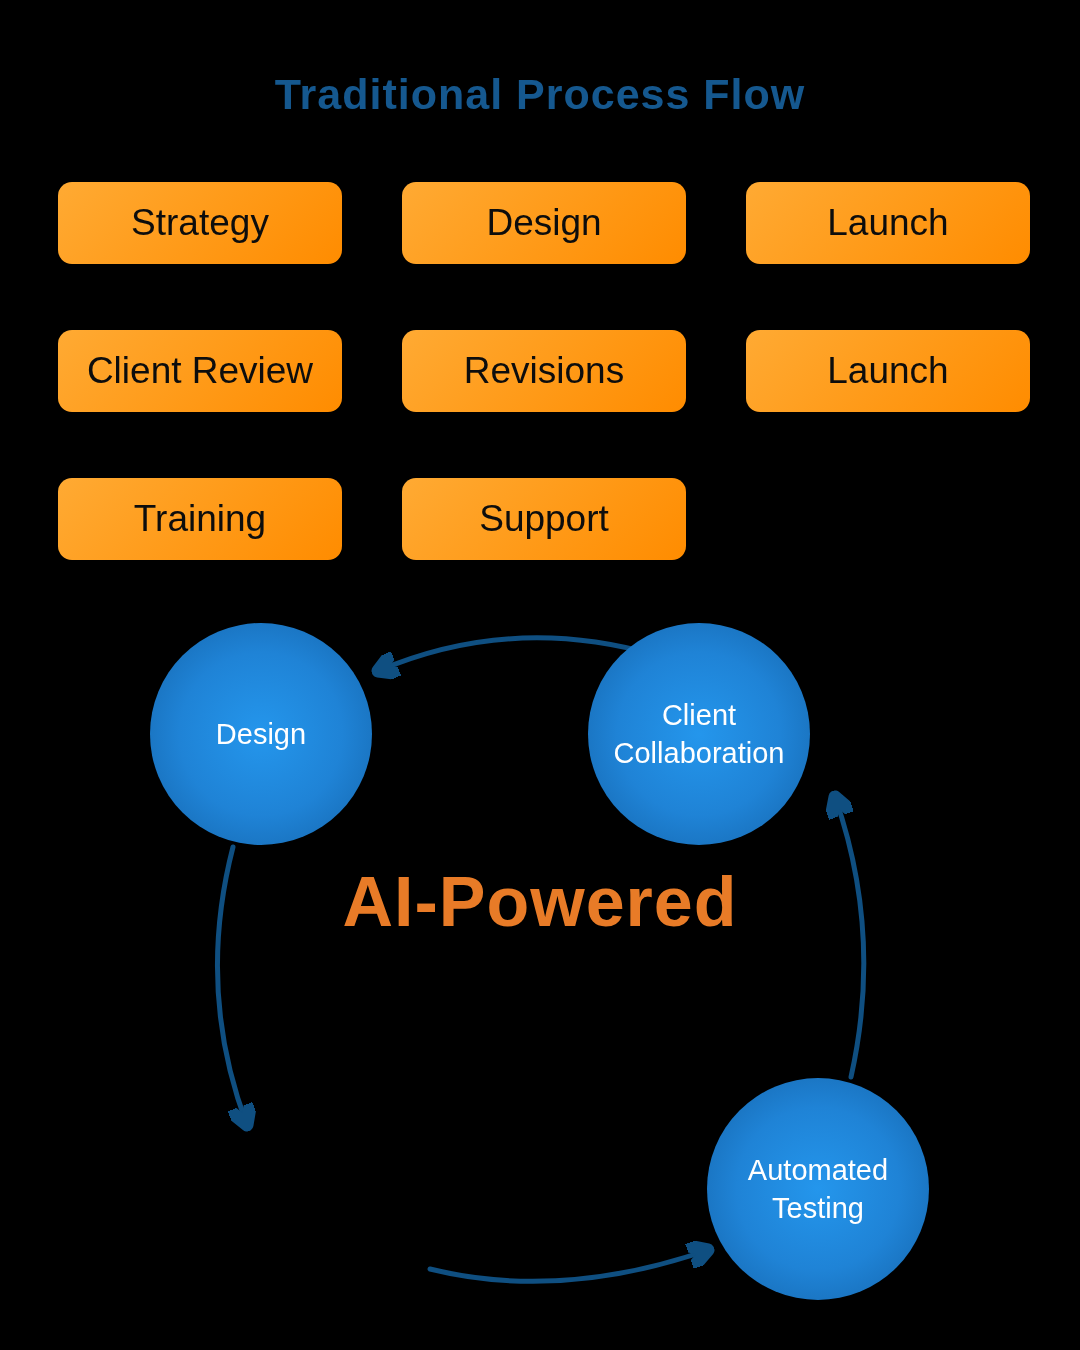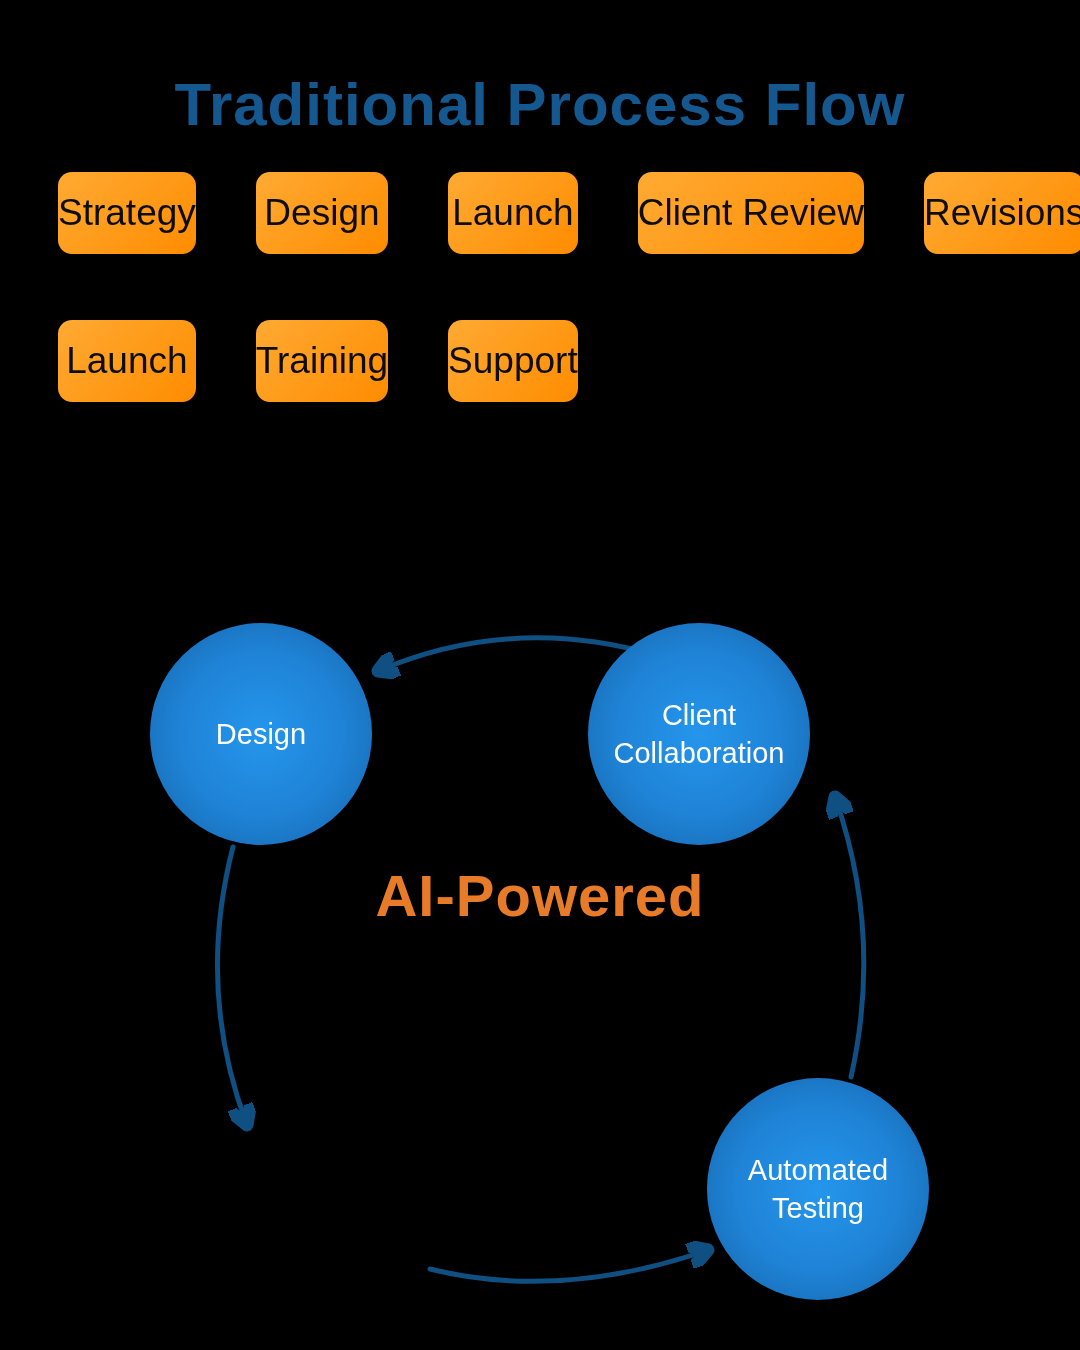--- a/index.html
+++ b/index.html
@@ -6,26 +6,26 @@
   #canvas{
     position:relative;
     width:1080px;height:1350px;
     background:var(--bg,#000);
     overflow:hidden;
     font-family:"Liberation Sans", sans-serif;
   }
   .main-title{
     position:absolute;top:70px;left:0;width:100%;
     text-align:center;
-    font-size:60px;font-weight:700;letter-spacing:1px;
+    font-size:43px;font-weight:700;letter-spacing:1px;
     color:var(--title-blue,#15588f);
   }
   .steps-grid{
-    position:absolute;left:58px;top:172px;width:972px;
-    display:grid;grid-template-columns:repeat(5,1fr);
+    position:absolute;left:58px;top:182px;width:972px;
+    display:grid;grid-template-columns:repeat(3,1fr);
     gap:66px 60px;
   }
   .step-box{
     height:82px;border-radius:14px;
     background:linear-gradient(135deg,var(--box-grad-a,#ffaa33),var(--box-grad-b,#ff8c00));
     display:flex;align-items:center;justify-content:center;
     font-size:37px;font-weight:500;
     color:var(--box-text,#0d0d0d);
     white-space:nowrap;
   }
@@ -42,21 +42,21 @@
       var(--circle-grad-b,#1463a9) 100%);
     color:var(--circle-text,#fff);
     display:flex;align-items:center;justify-content:center;
     text-align:center;
     font-size:29px;font-weight:500;line-height:1.32;
     padding:0 16px;box-sizing:border-box;
   }
   .ai-title-line{
     position:absolute;left:0;width:100%;
     text-align:center;
-    font-size:58px;font-weight:700;letter-spacing:1px;
+    font-size:70px;font-weight:700;letter-spacing:1px;
     color:var(--ai-title,#e87b27);
   }
   #ai-line1{top:862px;}
   #ai-line2{top:982px;}
 </style>
 </head>
 <body>
 
 <div id="canvas">
 

